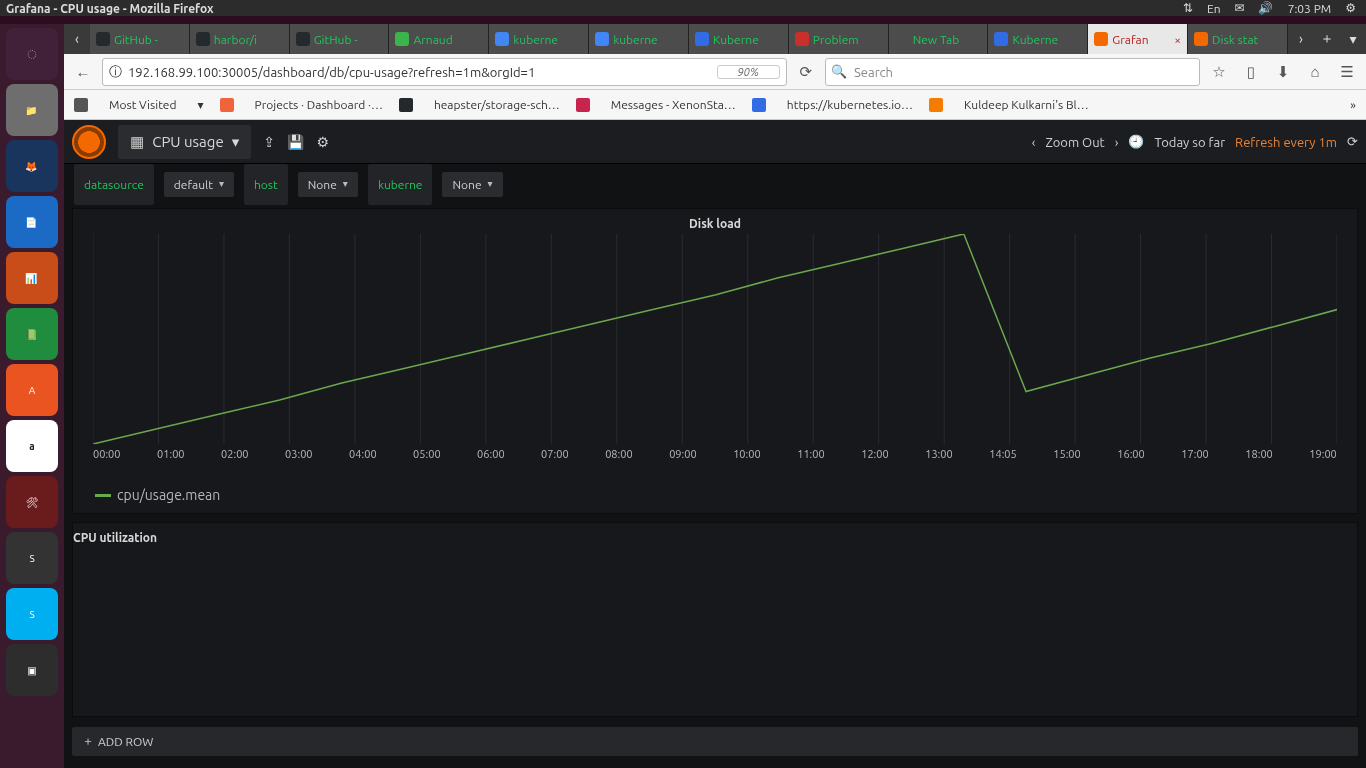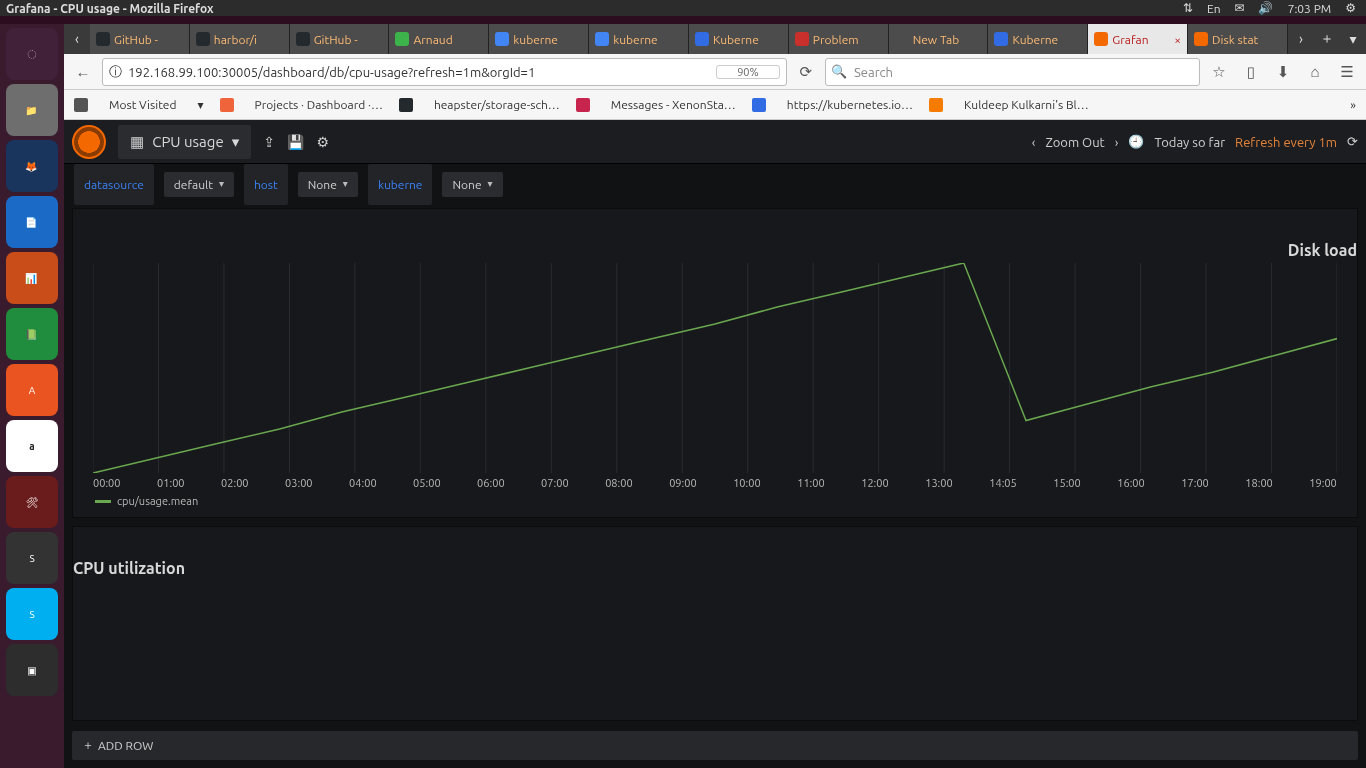--- a/index.html
+++ b/index.html
@@ -25,51 +25,51 @@
   .tile.settings{background:#6a1b1b;}
   .tile.sublime{background:#333;}
   .tile.skype{background:#00aff0;}
   .tile.term{background:#2d2d2d;}
 
   
   .browser { position:absolute; left:64px; top:24px; right:0; bottom:0; background:#f0f0f0; display:flex; flex-direction:column;}
   .tabstrip { height:30px; background:#3a3a3a; display:flex; align-items:stretch; }
   .tabstrip .navglyph{ width:26px; color:#ddd; display:flex;align-items:center;justify-content:center; font-size:14px; cursor:pointer;}
   .tabs { flex:1; display:flex; overflow:hidden;}
-  .tab { flex:1; min-width:0; max-width:112px; border-right:1px solid #222; background:#4c4c4c; color:#fdba74; font-size:12px; display:flex; align-items:center; padding:0 6px; gap:4px; white-space:nowrap; overflow:hidden;}
+  .tab { flex:1; min-width:0; max-width:112px; border-right:1px solid #222; background:#4c4c4c; color:#22c55e; font-size:12px; display:flex; align-items:center; padding:0 6px; gap:4px; white-space:nowrap; overflow:hidden;}
   .tab.active { background:#e8e8e8; color:#b91c1c; }
   .tab .fav{width:14px;height:14px;border-radius:3px;display:inline-block;}
   .addrrow { height:36px; background:#f6f6f6; border-bottom:1px solid #ccc; display:flex; align-items:center; padding:0 6px; gap:6px;}
   .iconbtn{width:26px;height:26px;border-radius:3px;color:#555;display:flex;align-items:center;justify-content:center;font-size:15px;cursor:pointer;}
   .addrbar{flex:1.3;height:28px;border:1px solid #bbb;border-radius:3px;background:#fff;display:flex;align-items:center;padding:0 6px;font-size:13px;color:#333;}
-  .addrbar .zoom{margin-left:auto;font-size:11px;color:#666;border:1px solid #ccc;border-radius:3px;padding:0 20px;}
+  .addrbar .zoom{margin-left:auto;font-size:11px;color:#666;border:1px solid #ccc;border-radius:3px;padding:0 20px;font-style:italic;}
   .searchbar{flex:0.7;height:28px;border:1px solid #bbb;border-radius:3px;background:#fff;display:flex;align-items:center;padding:0 6px;font-size:13px;color:#888;}
   .bmbar{height:30px;background:#f6f6f6;border-bottom:1px solid #ccc;display:flex;align-items:center;gap:16px;padding:0 10px;font-size:12px;color:#333;overflow:hidden;}
   .bmbar .bm{display:flex;align-items:center;gap:21px;white-space:nowrap;}
   .bmbar .more{margin-left:auto;}
 
   
   .grafana{flex:1;background:#111214;color:#cfcfcf;display:flex;flex-direction:column;overflow:hidden;}
   .gf-top{height:44px;background:#1b1d20;display:flex;align-items:center;gap:12px;padding:0 8px;border-bottom:1px solid #000;}
   .gf-logo{width:34px;height:34px;border-radius:50%;background:radial-gradient(circle,#f46800 50%,#8a3b00 52%);border:2px solid #f46800;}
   .gf-dash{display:flex;align-items:center;gap:8px;background:#2a2c30;height:34px;padding:0 12px;border-radius:2px;color:#d8d8d8;font-size:15px;}
   .gf-dash .glyph{color:#cfcfcf;}
   .gf-tool{color:#cfcfcf;font-size:14px;cursor:pointer;}
   .gf-right{margin-left:auto;display:flex;align-items:center;gap:10px;font-size:13px;}
   .gf-right .orange{color:#e58338;}
   .gf-vars{height:40px;display:flex;align-items:center;gap:10px;padding:0 10px;}
-  .gf-vars .lbl{background:#222428;color:#3b82f6;padding:14px 10px;font-size:12px;border-radius:2px;}
+  .gf-vars .lbl{background:#222428;color:#22c55e;padding:14px 10px;font-size:12px;border-radius:2px;}
   .gf-vars .sel{background:#2a2c30;color:#d0d0d0;padding:6px 10px;font-size:12px;border-radius:2px;display:flex;gap:6px;}
   .gf-vars .sel::after{content:"▾";font-size:10px;color:#bbb;}
   .panel{margin:4px 8px;background:#17181b;border:1px solid #0c0c0c;position:relative;}
-  .panel-title{text-align:right;color:#d8d8d8;font-size:16px;font-weight:bold;padding:8px 0 4px;margin-top:24px;}
+  .panel-title{text-align:center;color:#d8d8d8;font-size:12px;font-weight:bold;padding:8px 0 4px;}
   .chart-area{position:relative;height:210px;margin:0 20px;}
   .chart-area svg{width:100%;height:100%;}
   .xaxis{display:flex;justify-content:space-between;padding:4px 20px 0;font-size:11px;color:#b8b8b8;}
-  .legend{display:flex;gap:6px;align-items:center;padding:6px 22px 10px;font-size:11px;color:#b8b8b8;}
+  .legend{display:flex;gap:6px;align-items:center;padding:6px 22px 10px;font-size:14px;color:#b8b8b8;margin-top:21px;}
   .legend .swatch{width:16px;height:3px;background:#6aa84f;}
   .panel.big{height:195px;display:flex;flex-direction:row;}
   .bigval{flex:1;display:flex;align-items:center;justify-content:center;font-size:42px;font-weight:bold;color:#e6e6e6;}
   .addrow{margin:6px 8px;background:#26282c;color:#d0d0d0;font-size:12px;padding:6px 10px;display:inline-flex;align-items:center;gap:4px;border-radius:2px;}
 </style>
 </head>
 <body>
 
 <div class="sysbar">
   <span class="title">Grafana - CPU usage - Mozilla Firefox</span>

